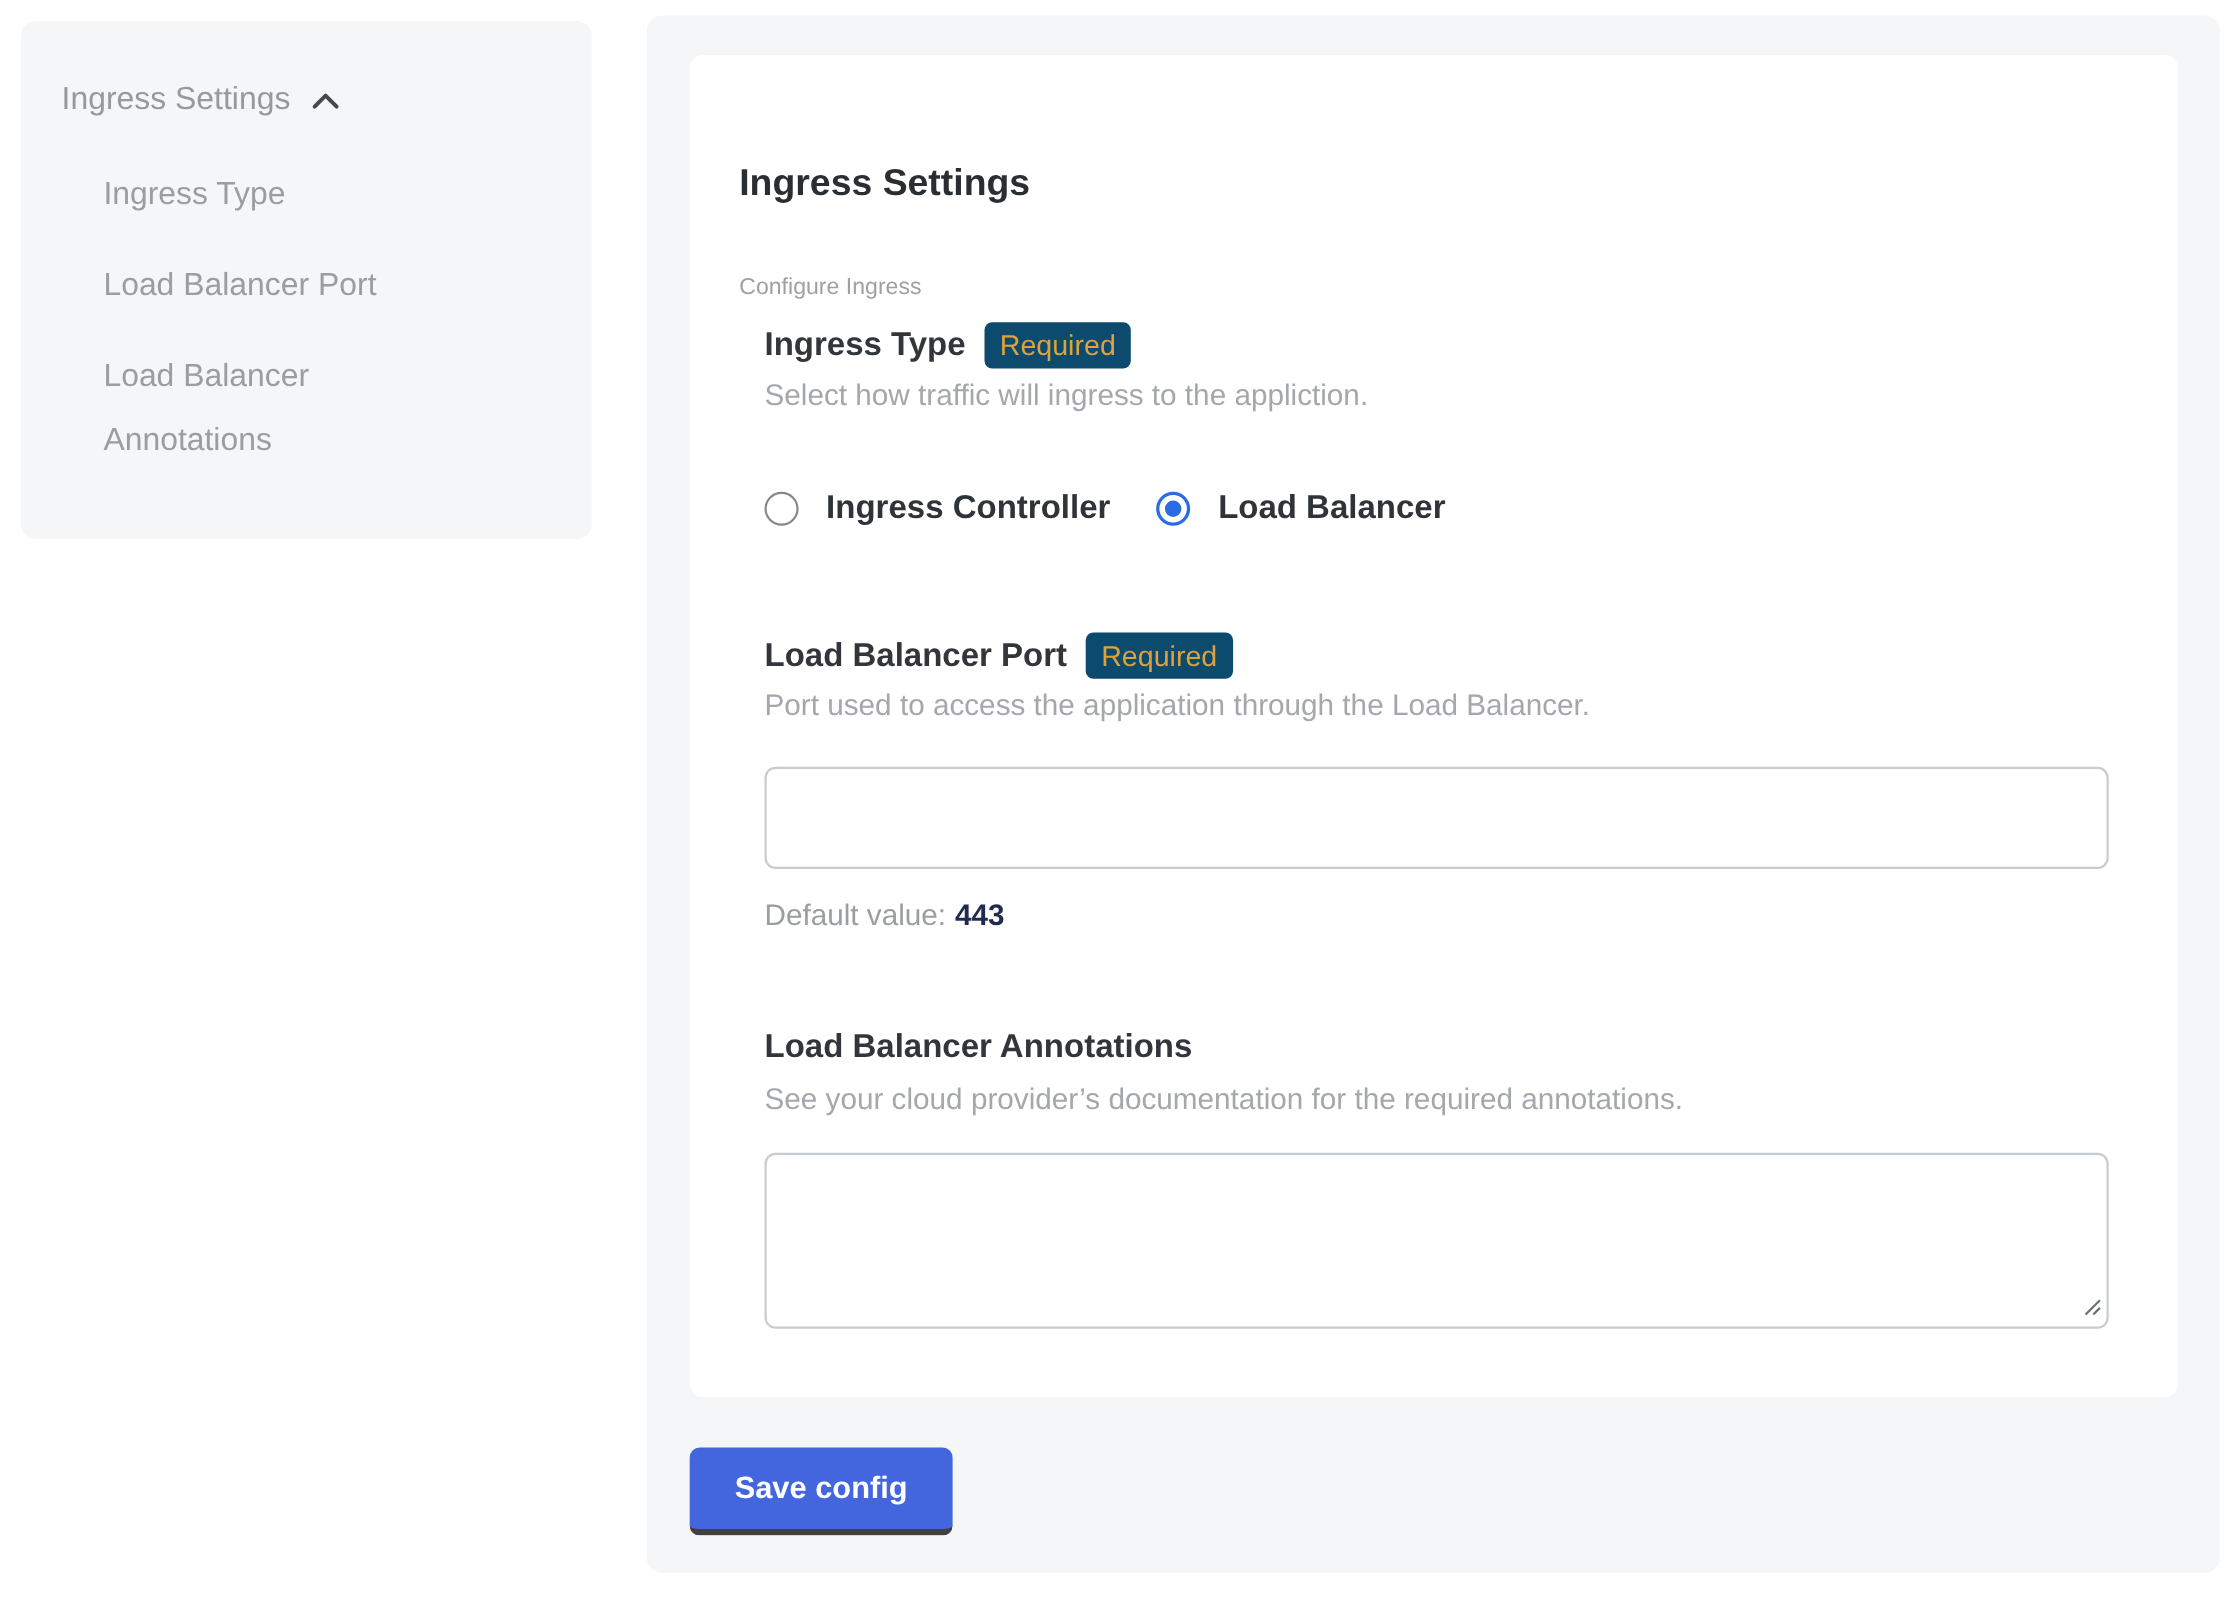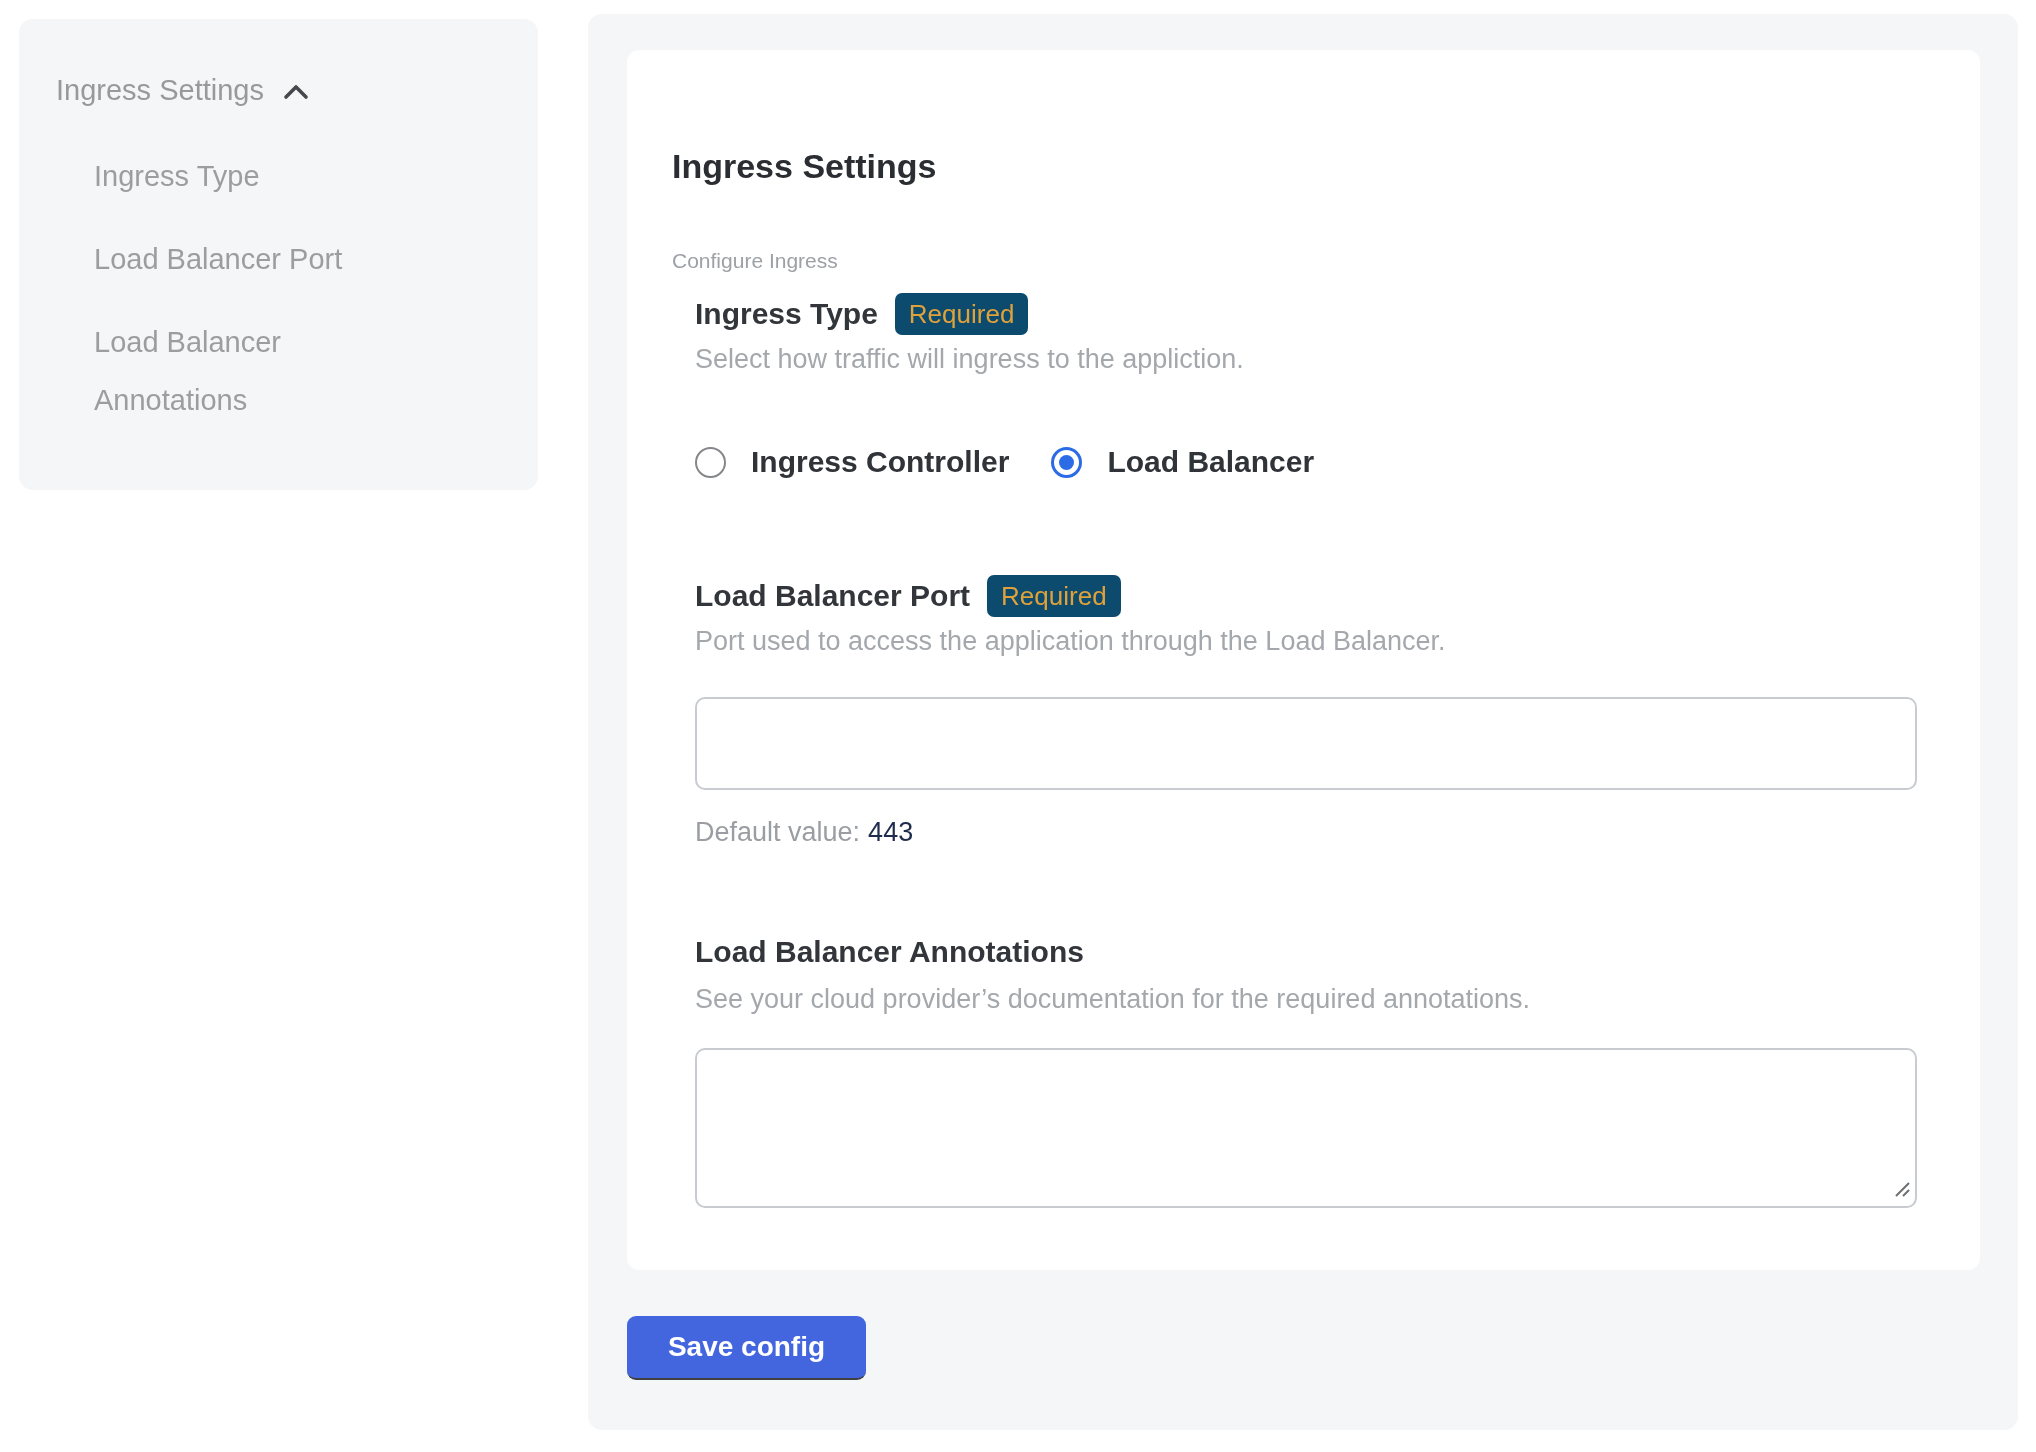--- a/index.html
+++ b/index.html
@@ -96,42 +96,42 @@
     position: absolute; left: 68px; top: 647px;
     width: 1222px; height: 93px;
     border: 2px solid #c8ccd0; border-radius: 10px;
     background: #ffffff; outline: none;
     font-family: inherit; font-size: 28px; padding: 0 20px; color: #2a2e33;
   }
   .default-line {
     position: absolute; left: 68px; top: 765px;
     font-size: 27px; color: #9a9ea3; line-height: 34px;
   }
-  .default-line b { color: #1f2c4d; font-weight: 400; margin-left: 8px; }
+  .default-line b { color: #1f2c4d; font-weight: 700; margin-left: 8px; }
 
   .ta-wrap {
     position: absolute; left: 68px; top: 998px;
     width: 1222px; height: 160px;
   }
   .annotations-input {
     width: 100%; height: 100%; resize: none; outline: none;
     border: 2px solid #c8ccd0; border-radius: 10px;
     background: #ffffff; font-family: inherit; font-size: 28px;
     padding: 14px 20px; color: #2a2e33;
   }
   .grip {
     position: absolute; right: 5px; bottom: 5px; pointer-events: none;
   }
 
   
   .save-btn {
     position: absolute; left: 39px; top: 1302px;
-    width: 239px; height: 64px;
+    width: 239px; height: 80px;
     background: #4366df; border: none;
-    border-bottom: 2px solid #404040; border-radius: 9px;
+    border-bottom: 6px solid #404040; border-radius: 9px;
     color: #ffffff; font-family: inherit;
     font-size: 28px; font-weight: 700; cursor: pointer;
   }
 </style>
 </head>
 <body>
 
 <div class="page">
 
   <aside class="sidebar">

